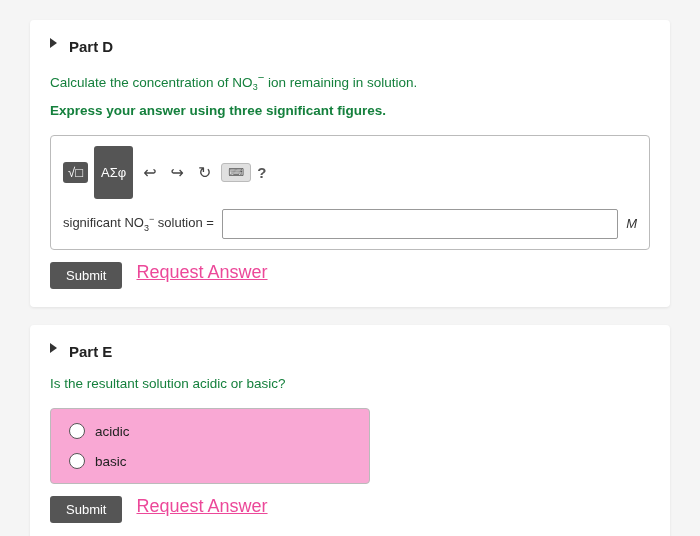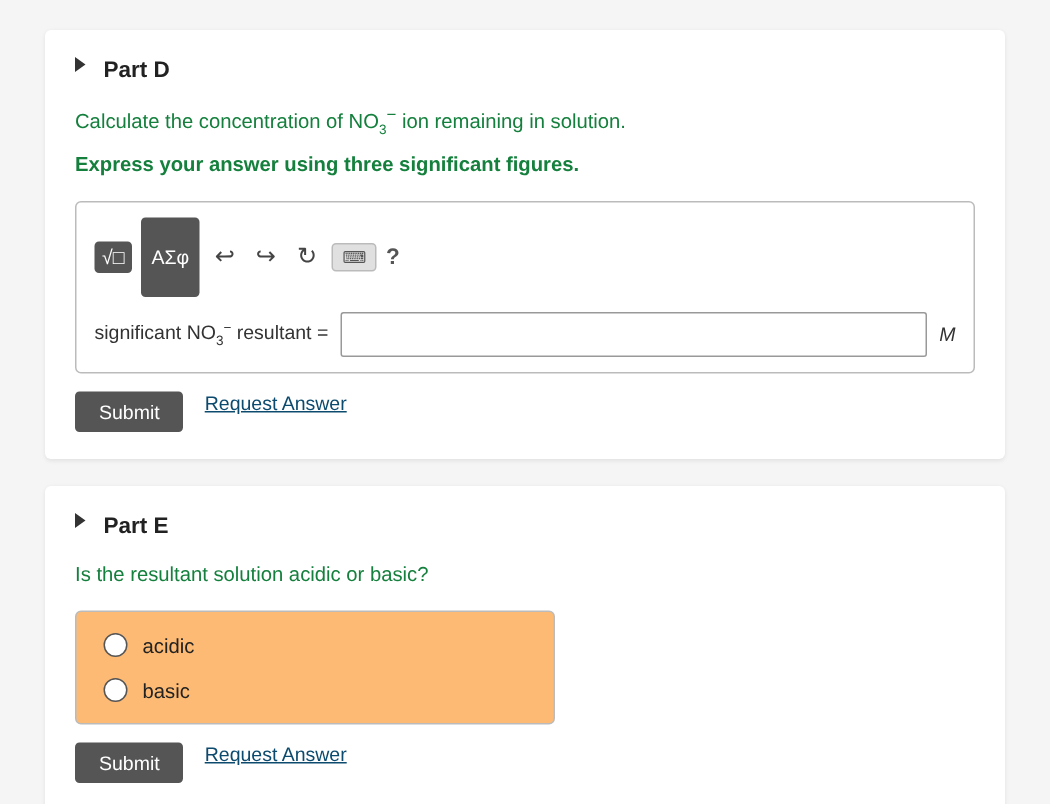--- a/index.html
+++ b/index.html
@@ -157,34 +157,34 @@
       background: #555;
       color: #fff;
       border: none;
       border-radius: 3px;
       padding: 6px 16px;
       font-size: 13px;
       cursor: pointer;
       font-family: Arial, sans-serif;
     }
     .request-link {
-      color: #0c4a6e;
-      font-size: 13px;
+      color: #ec4899;
+      font-size: 18px;
       text-decoration: underline;
       cursor: pointer;
       background: none;
       border: none;
       padding: 0;
     }
     .options-box {
       border: 1.5px solid #bbb;
       border-radius: 4px;
       padding: 14px 18px;
       margin: 14px 0 10px 0;
-      background: #fdba74;
+      background: #f9a8d4;
       display: flex;
       flex-direction: column;
       gap: 14px;
       max-width: 320px;
     }
     .radio-option {
       display: flex;
       align-items: center;
       gap: 10px;
       cursor: pointer;
@@ -239,21 +239,21 @@
         </button>
         <span class="keyboard-icon">
           <span>⌨</span>
         </span>
         <span class="question-mark">
           <span>?</span>
         </span>
       </div>
       <div class="answer-row">
         <span class="concentration-label">
-          <span>significant NO</span><sub>3</sub><sup>−</sup><span> resultant =</span>
+          <span>significant NO</span><sub>3</sub><sup>−</sup><span> solution =</span>
         </span>
         <input class="answer-input" type="text" style="">
         <span class="unit-label">M</span>
       </div>
     </div>
 
     <div class="btn-row">
       <button class="submit-btn">Submit</button>
       <button class="request-link">Request Answer</button>
     </div>

